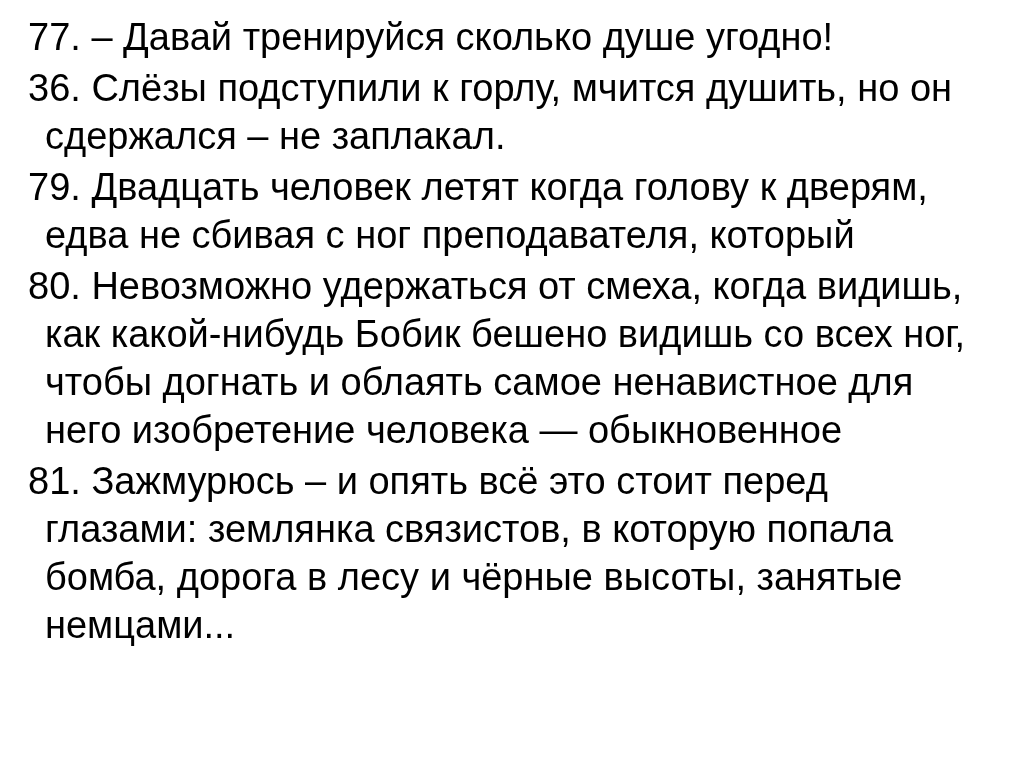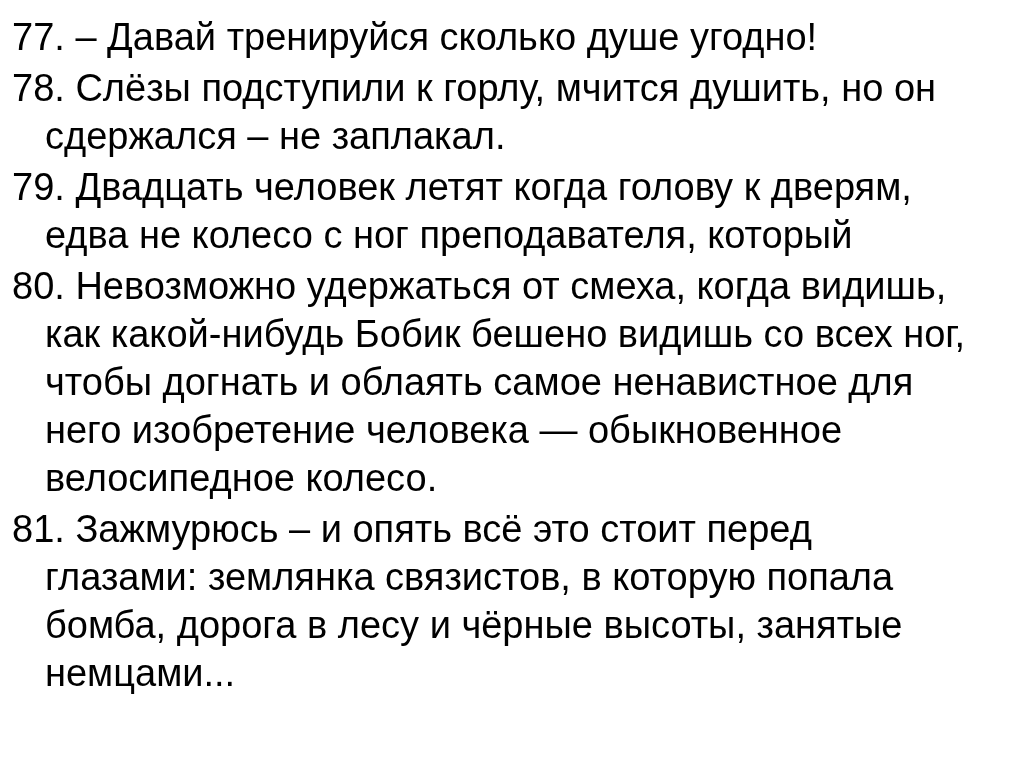--- a/index.html
+++ b/index.html
@@ -27,47 +27,47 @@
     margin-bottom: 3px;
   }
   .line {
     white-space: pre;
   }
   .line.cont {
     padding-left: 33px;
   }
   .num {
     display: inline;
+    margin-left: 16px;
   }
 </style>
 </head>
 <body>
 
 <div class="slide">
 
   <div class="item">
     <div class="line"><span class="num">77.</span> <span>– Давай тренируйся сколько душе угодно!</span></div>
   </div>
 
   <div class="item">
-    <div class="line"><span class="num">78.</span> <span>Слёзы подступили к горлу, мчится душить, но он</span></div>
+    <div class="line"><span class="num">36.</span> <span>Слёзы подступили к горлу, мчится душить, но он</span></div>
     <div class="line cont">сдержался – не заплакал.</div>
   </div>
 
   <div class="item">
     <div class="line"><span class="num">79.</span> <span>Двадцать человек летят когда голову к дверям,</span></div>
-    <div class="line cont">едва не колесо с ног преподавателя, который</div>
+    <div class="line cont">едва не сбивая с ног преподавателя, который</div>
   </div>
 
   <div class="item">
     <div class="line"><span class="num">80.</span> <span>Невозможно удержаться от смеха, когда видишь,</span></div>
     <div class="line cont">как какой-нибудь Бобик бешено видишь со всех ног,</div>
     <div class="line cont">чтобы догнать и облаять самое ненавистное для</div>
     <div class="line cont">него изобретение человека — обыкновенное</div>
-    <div class="line cont">велосипедное колесо.</div>
   </div>
 
   <div class="item">
     <div class="line"><span class="num">81.</span> <span>Зажмурюсь – и опять всё это стоит перед</span></div>
     <div class="line cont">глазами: землянка связистов, в которую попала</div>
     <div class="line cont">бомба, дорога в лесу и чёрные высоты, занятые</div>
     <div class="line cont">немцами...</div>
   </div>
 
 </div>

